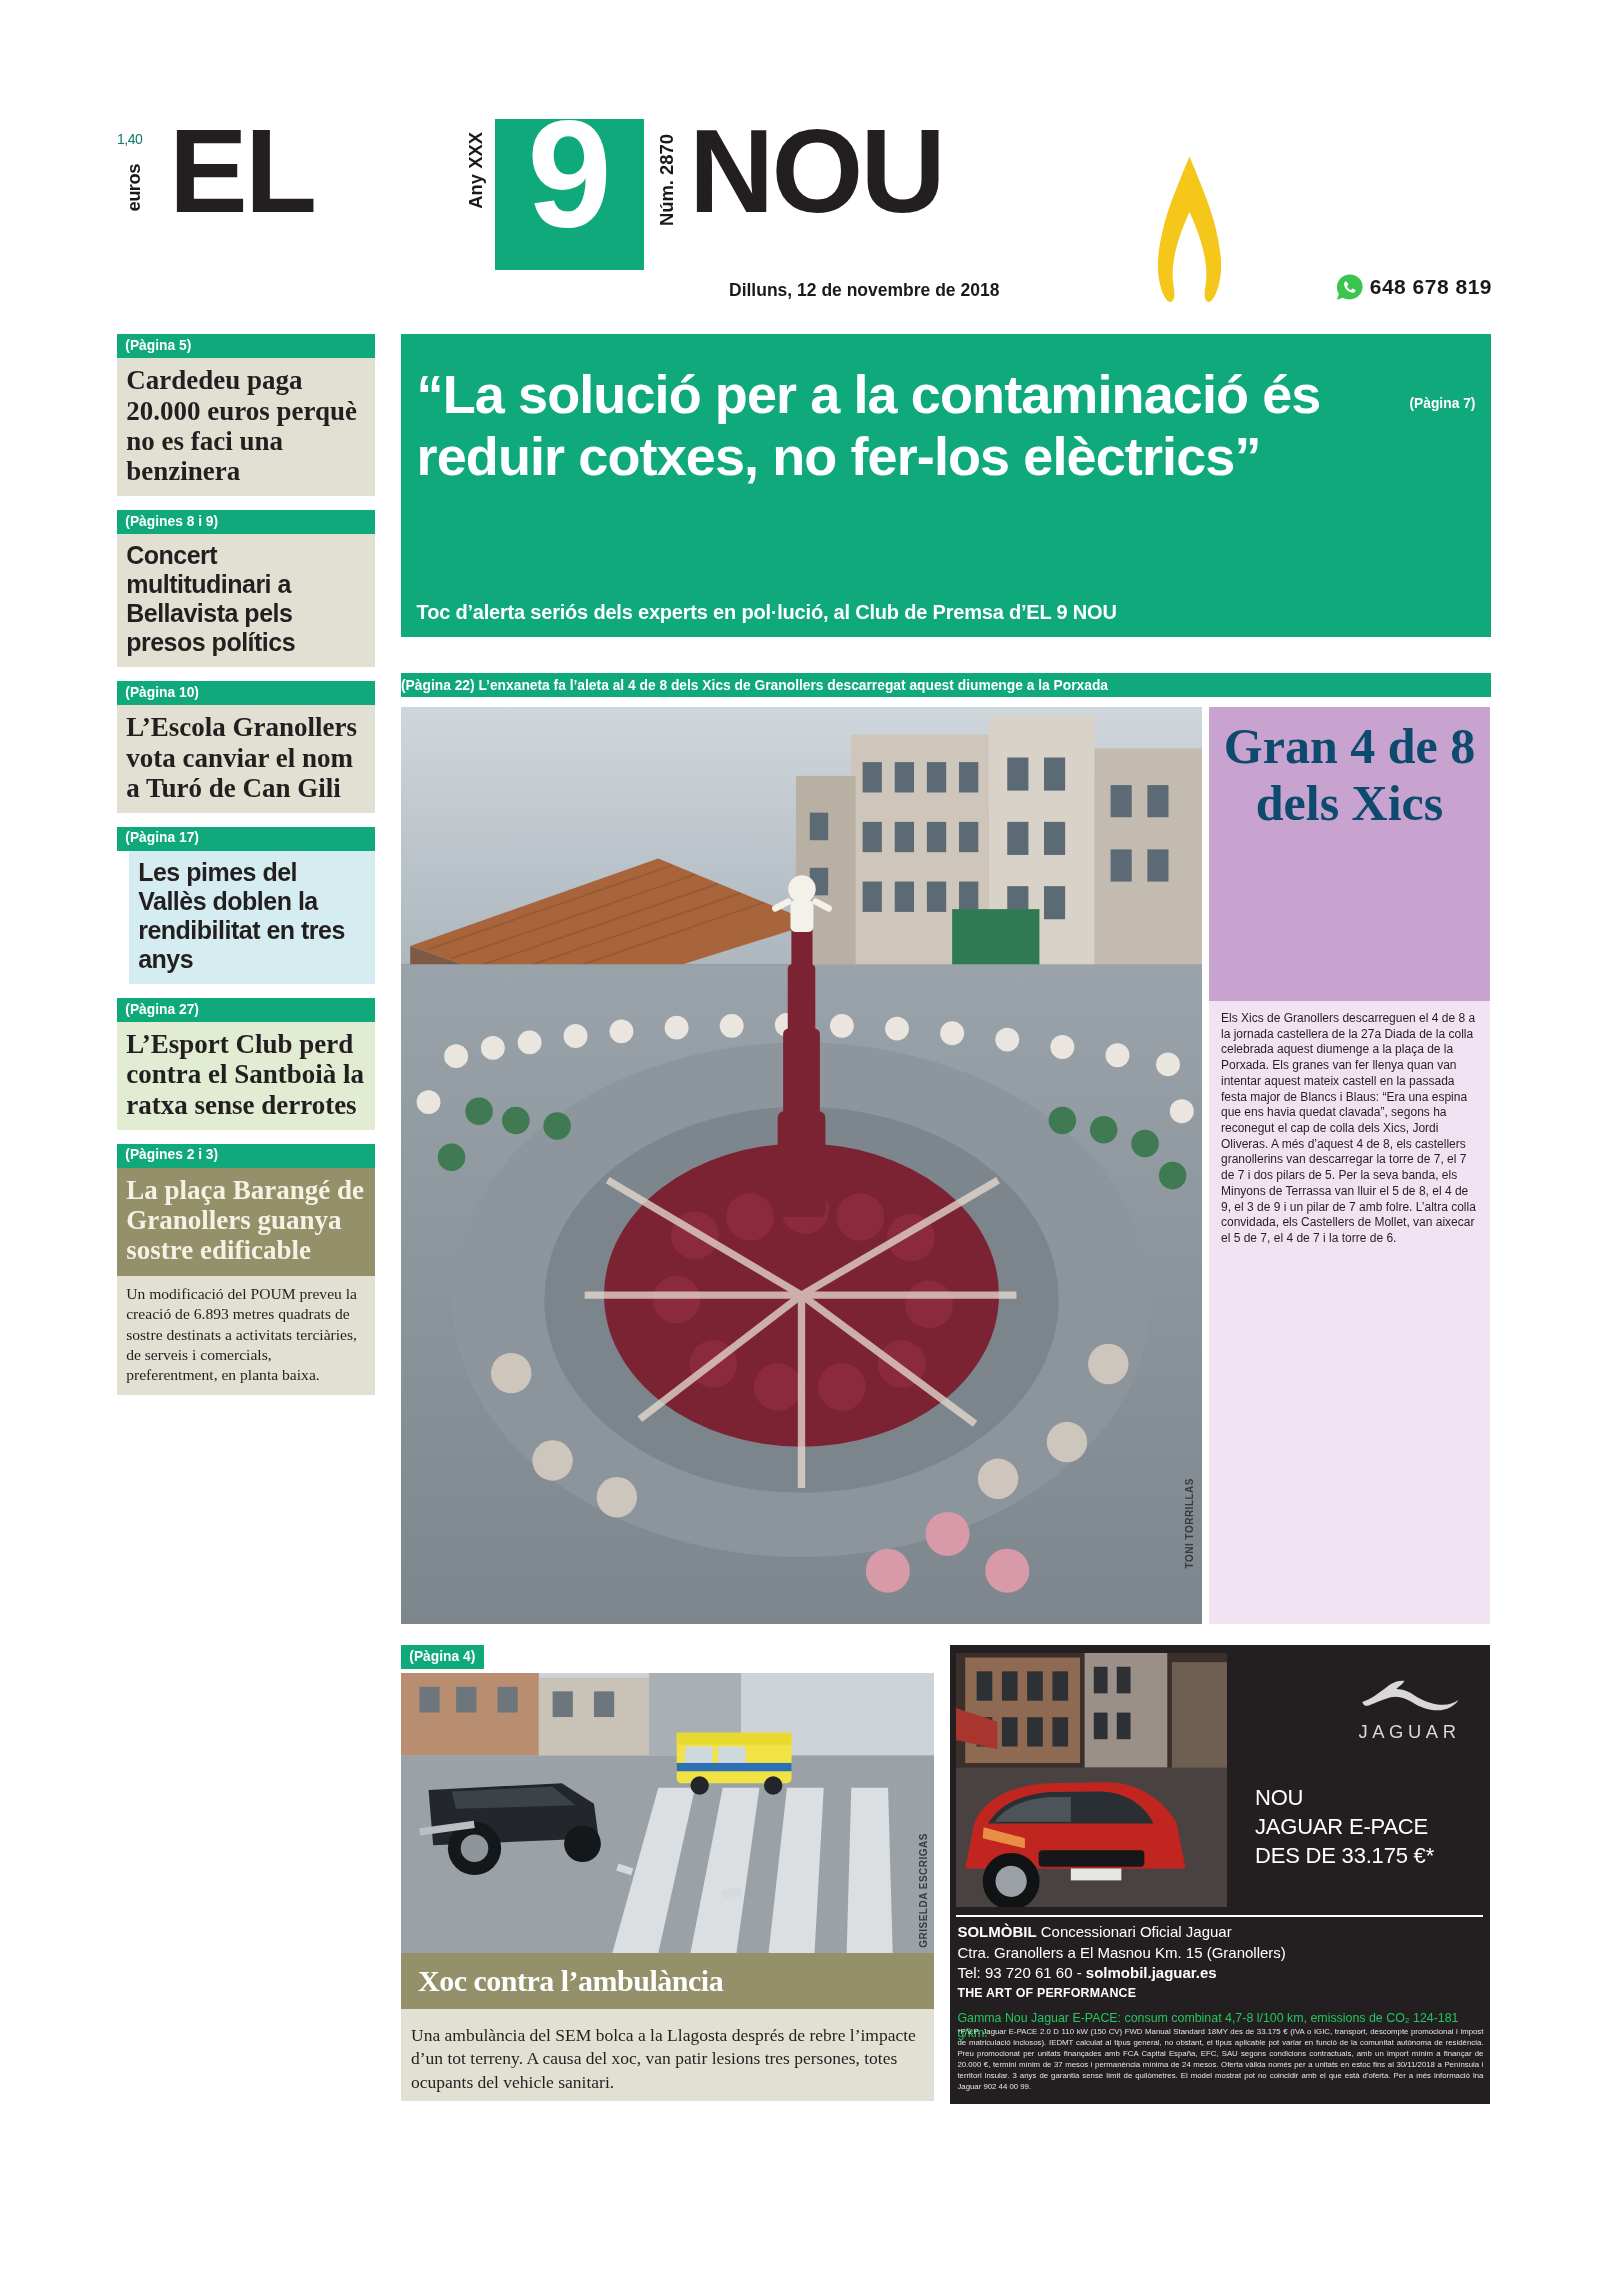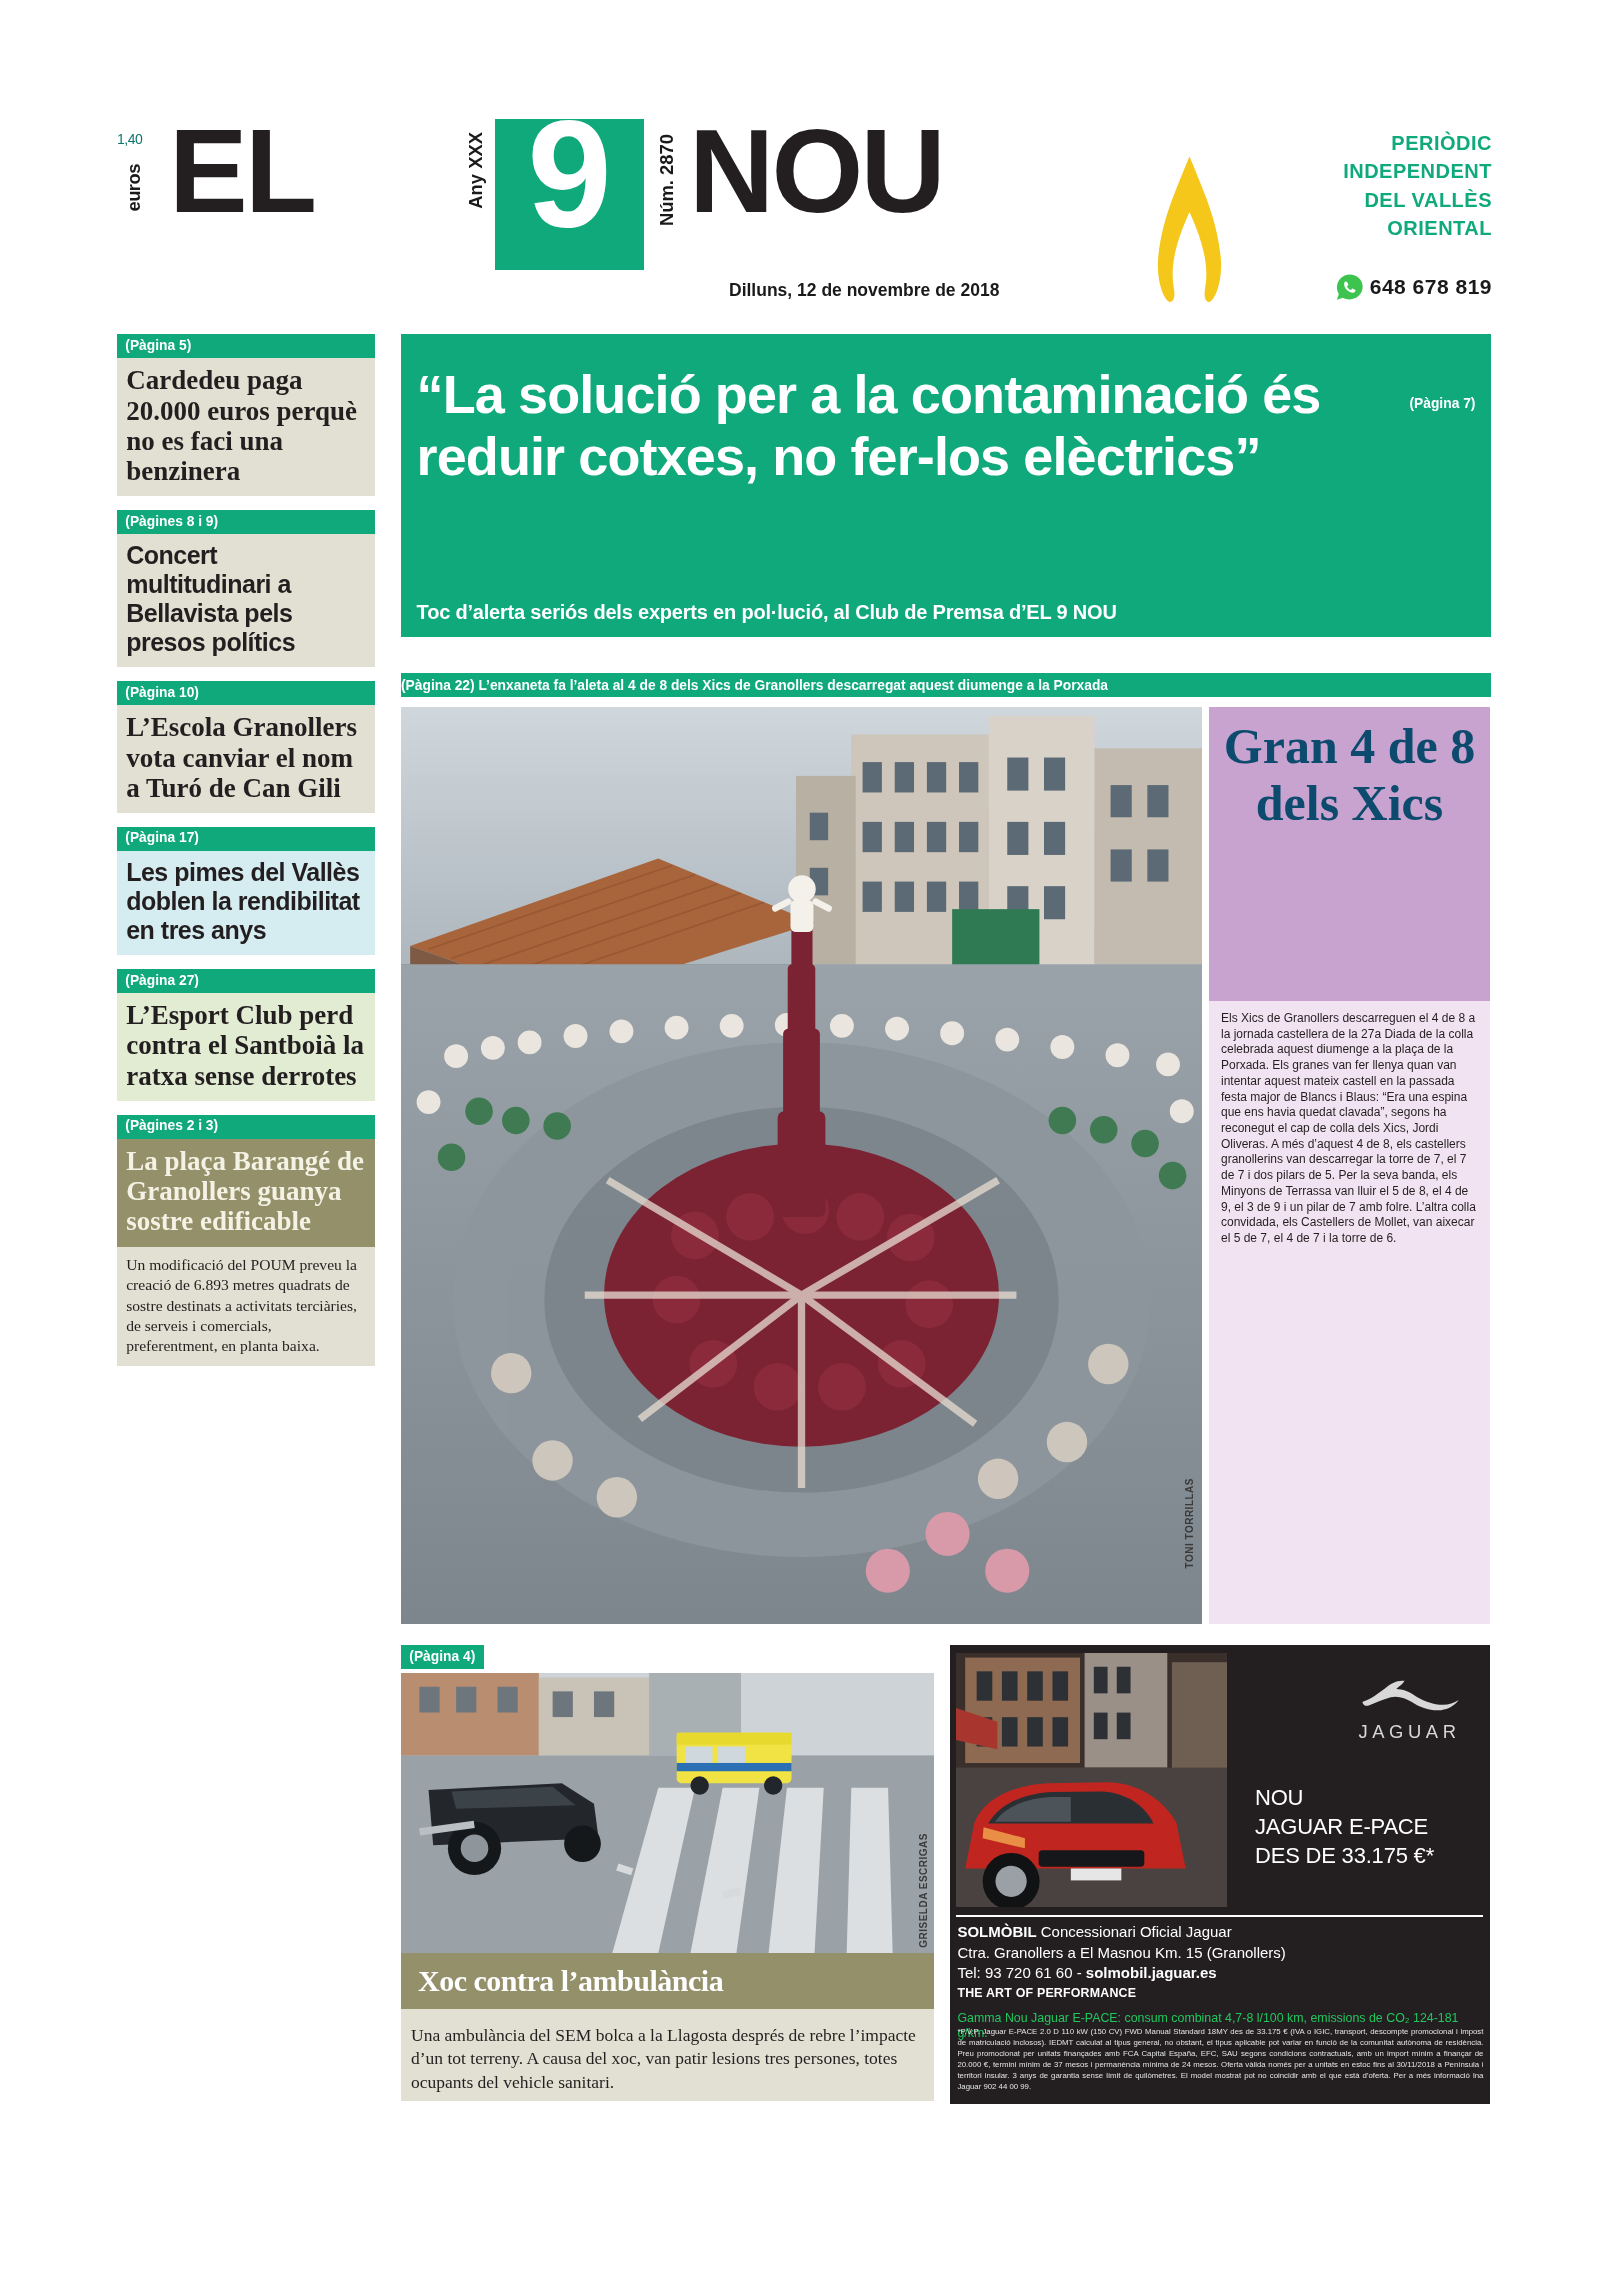--- a/index.html
+++ b/index.html
@@ -87,21 +87,21 @@
   .rail-body { padding:7.4px 9.2px 10px 9.2px; }
   .rail-head {
     font-family:"Liberation Serif", serif;
     font-weight:bold; font-size:27px; line-height:1.12; color:#231f20;
   }
   .rail-head.sans {
     font-family:"Liberation Sans", sans-serif;
     font-size:25px; line-height:1.16; letter-spacing:-0.5px;
   }
   .bg-beige { background:#e2e0d2; }
-  .bg-lightblue { background:#d5ecf0; }
+  .bg-lightblue { background:#d5ecf0;margin-left:12px; }
   .bg-lightgreen { background:#e2ecd3; }
   .bg-olive { background:#93906a; }
   .rail-head.onolive { color:#f4f2e4; }
   .rail-text {
     font-family:"Liberation Serif", serif;
     font-size:15.6px; line-height:1.30; color:#231f20;
     padding:8.3px 9.2px 10px 9.2px;
   }
 
   
@@ -251,26 +251,20 @@
     <div class="logo-date">Dilluns, 12 de novembre de 2018</div>
 
     <div class="ribbon">
       <svg viewBox="0 0 180 330" width="83" height="152">
         <path d="M90 10 C 55 95, 30 150, 22 230 C 18 280, 34 320, 46 325 C 54 328, 60 316, 56 296
                  C 48 252, 58 200, 90 130 C 122 200, 132 252, 124 296 C 120 316, 126 328, 134 325
                  C 146 320, 162 280, 158 230 C 150 150, 125 95, 90 10 Z" fill="#f5c71a"></path>
       </svg>
     </div>
 
-    <div class="tagline">
-      <div>PERIÒDIC</div>
-      <div>INDEPENDENT</div>
-      <div>DEL VALLÈS</div>
-      <div>ORIENTAL</div>
-    </div>
 
     <div class="wa-row">
       <span class="wa-icon">
         <svg viewBox="0 0 60 60" width="27.6" height="27.6">
           <path d="M30 3 C14.5 3 2 15.5 2 31 c0 5.4 1.5 10.5 4.2 14.8 L2 58 l12.6-4.1
                    C18.8 56 24.2 57.5 30 57.5 45.5 57.5 58 45 58 29.5 58 14.5 45.5 3 30 3z" fill="#3dc44f"></path>
           <path d="M22 18 c-1.2 0-2.4 .6-3.1 1.8 -1 1.6-1.6 3.6-1.3 5.7 .7 5 4.2 10.1 8.9 13.5
                    4 2.9 8.6 4.3 11.2 3.9 1.9-.3 3.6-1.5 4.3-3.1 .4-.9 .5-1.9 .3-2.6
                    -.1-.4-.5-.7-1-1 l-4.6-2.2 c-.7-.3-1.5-.1-2 .4 l-1.6 2 c-.4 .5-1 .6-1.6 .3
                    -2.7-1.3-5.7-4.1-7.3-7 -.3-.6-.2-1.2 .3-1.6 l1.7-1.3 c.6-.4 .8-1.2 .5-1.9

